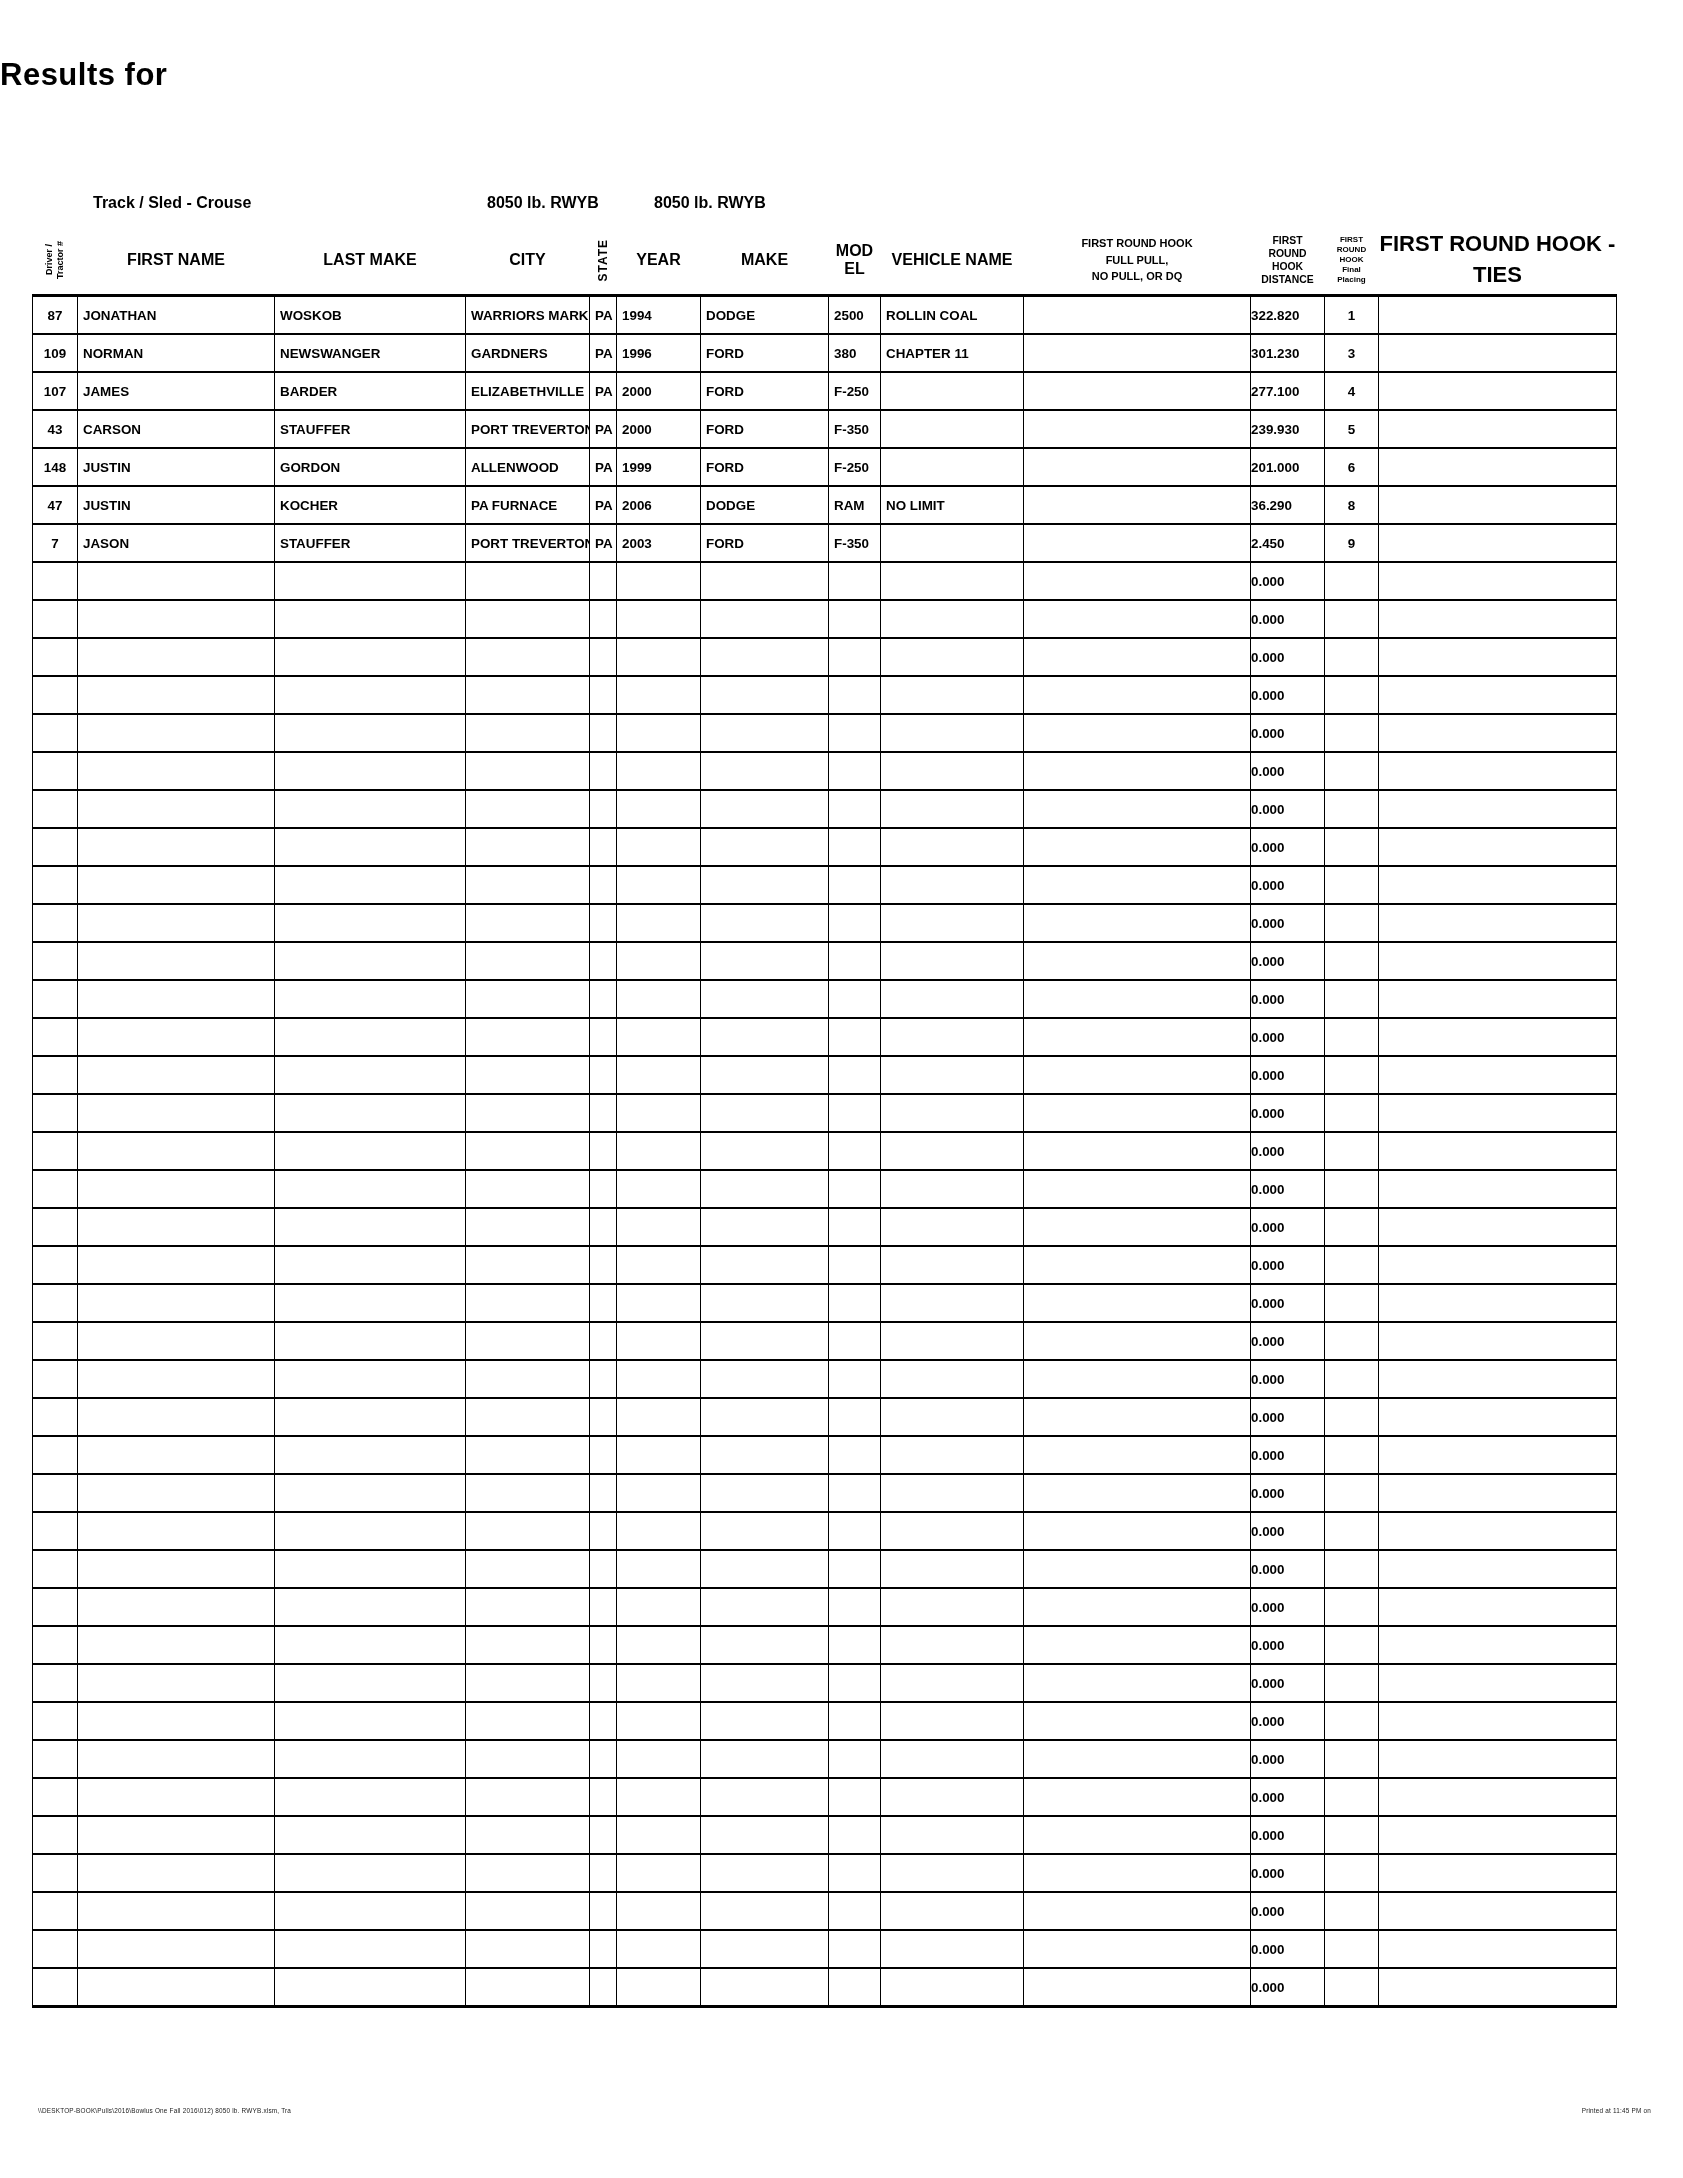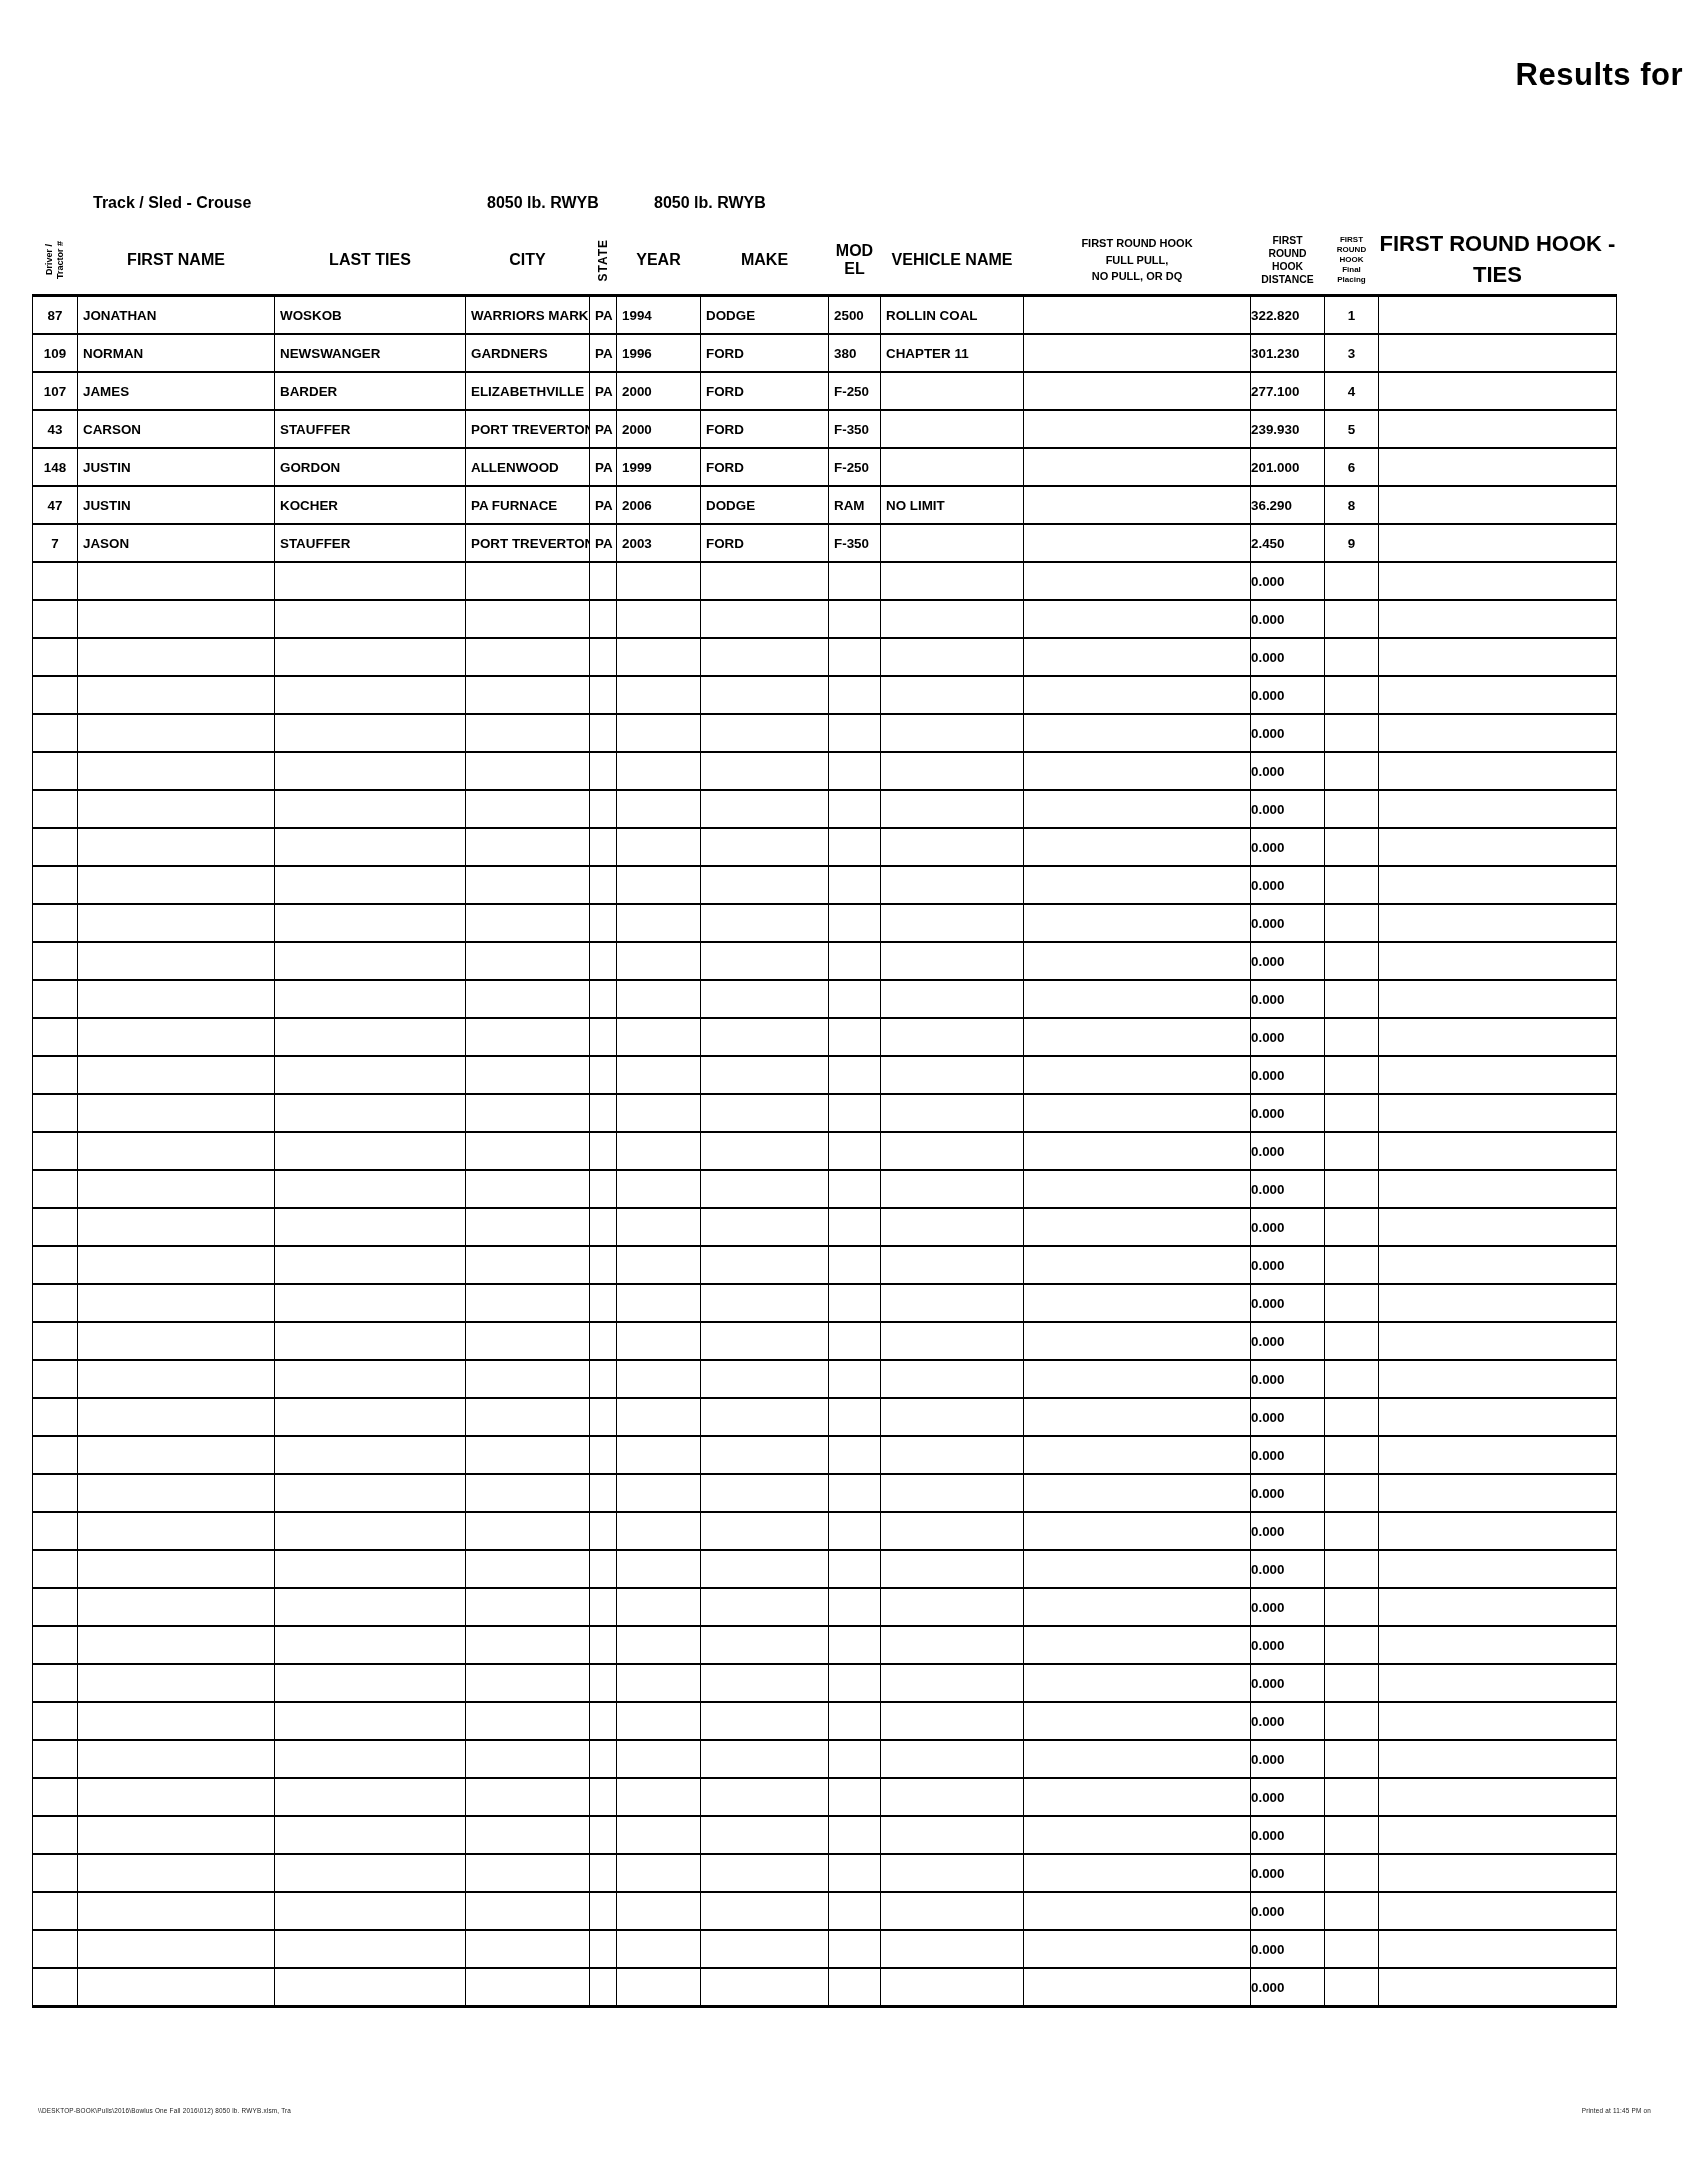--- a/index.html
+++ b/index.html
@@ -7,21 +7,21 @@
     position:relative;
     width:1683px;height:2178px;
     background:#ffffff;
     font-family:"Liberation Sans",sans-serif;
     font-weight:bold;
     color:#000;
     overflow:hidden;
   }
   .title-block{
     position:absolute;top:50px;left:0;width:1683px;
-    text-align:right;
+    text-align:left;
   }
   .title-line1,.title-line2{
     font-size:31px;line-height:50px;letter-spacing:0.5px;
   }
   .meta-row{position:absolute;top:194px;left:12px;width:1642px;height:22px;font-size:16px;}
   .meta-track{position:absolute;left:81px;top:0;}
   .meta-class1{position:absolute;left:475px;top:0;}
   .meta-class2{position:absolute;left:642px;top:0;}
 
   table.results{
@@ -115,21 +115,21 @@
       <col style="width:54px">
       <col style="width:238px">
     </colgroup>
     <thead>
       <tr>
         <td>
             <div class="vert vert-driver">Driver /
 Tractor #</div>
           </td>
         <td class="hdr-main">FIRST NAME</td>
-        <td class="hdr-main">LAST TIES</td>
+        <td class="hdr-main">LAST MAKE</td>
         <td class="hdr-main">CITY</td>
         <td>
             <div class="vert vert-state">STATE</div>
           </td>
         <td class="hdr-main">YEAR</td>
         <td class="hdr-main">MAKE</td>
         <td class="hdr-model">MOD
 EL</td>
         <td class="hdr-main">VEHICLE NAME</td>
         <td class="hdr-hook">FIRST ROUND HOOK

